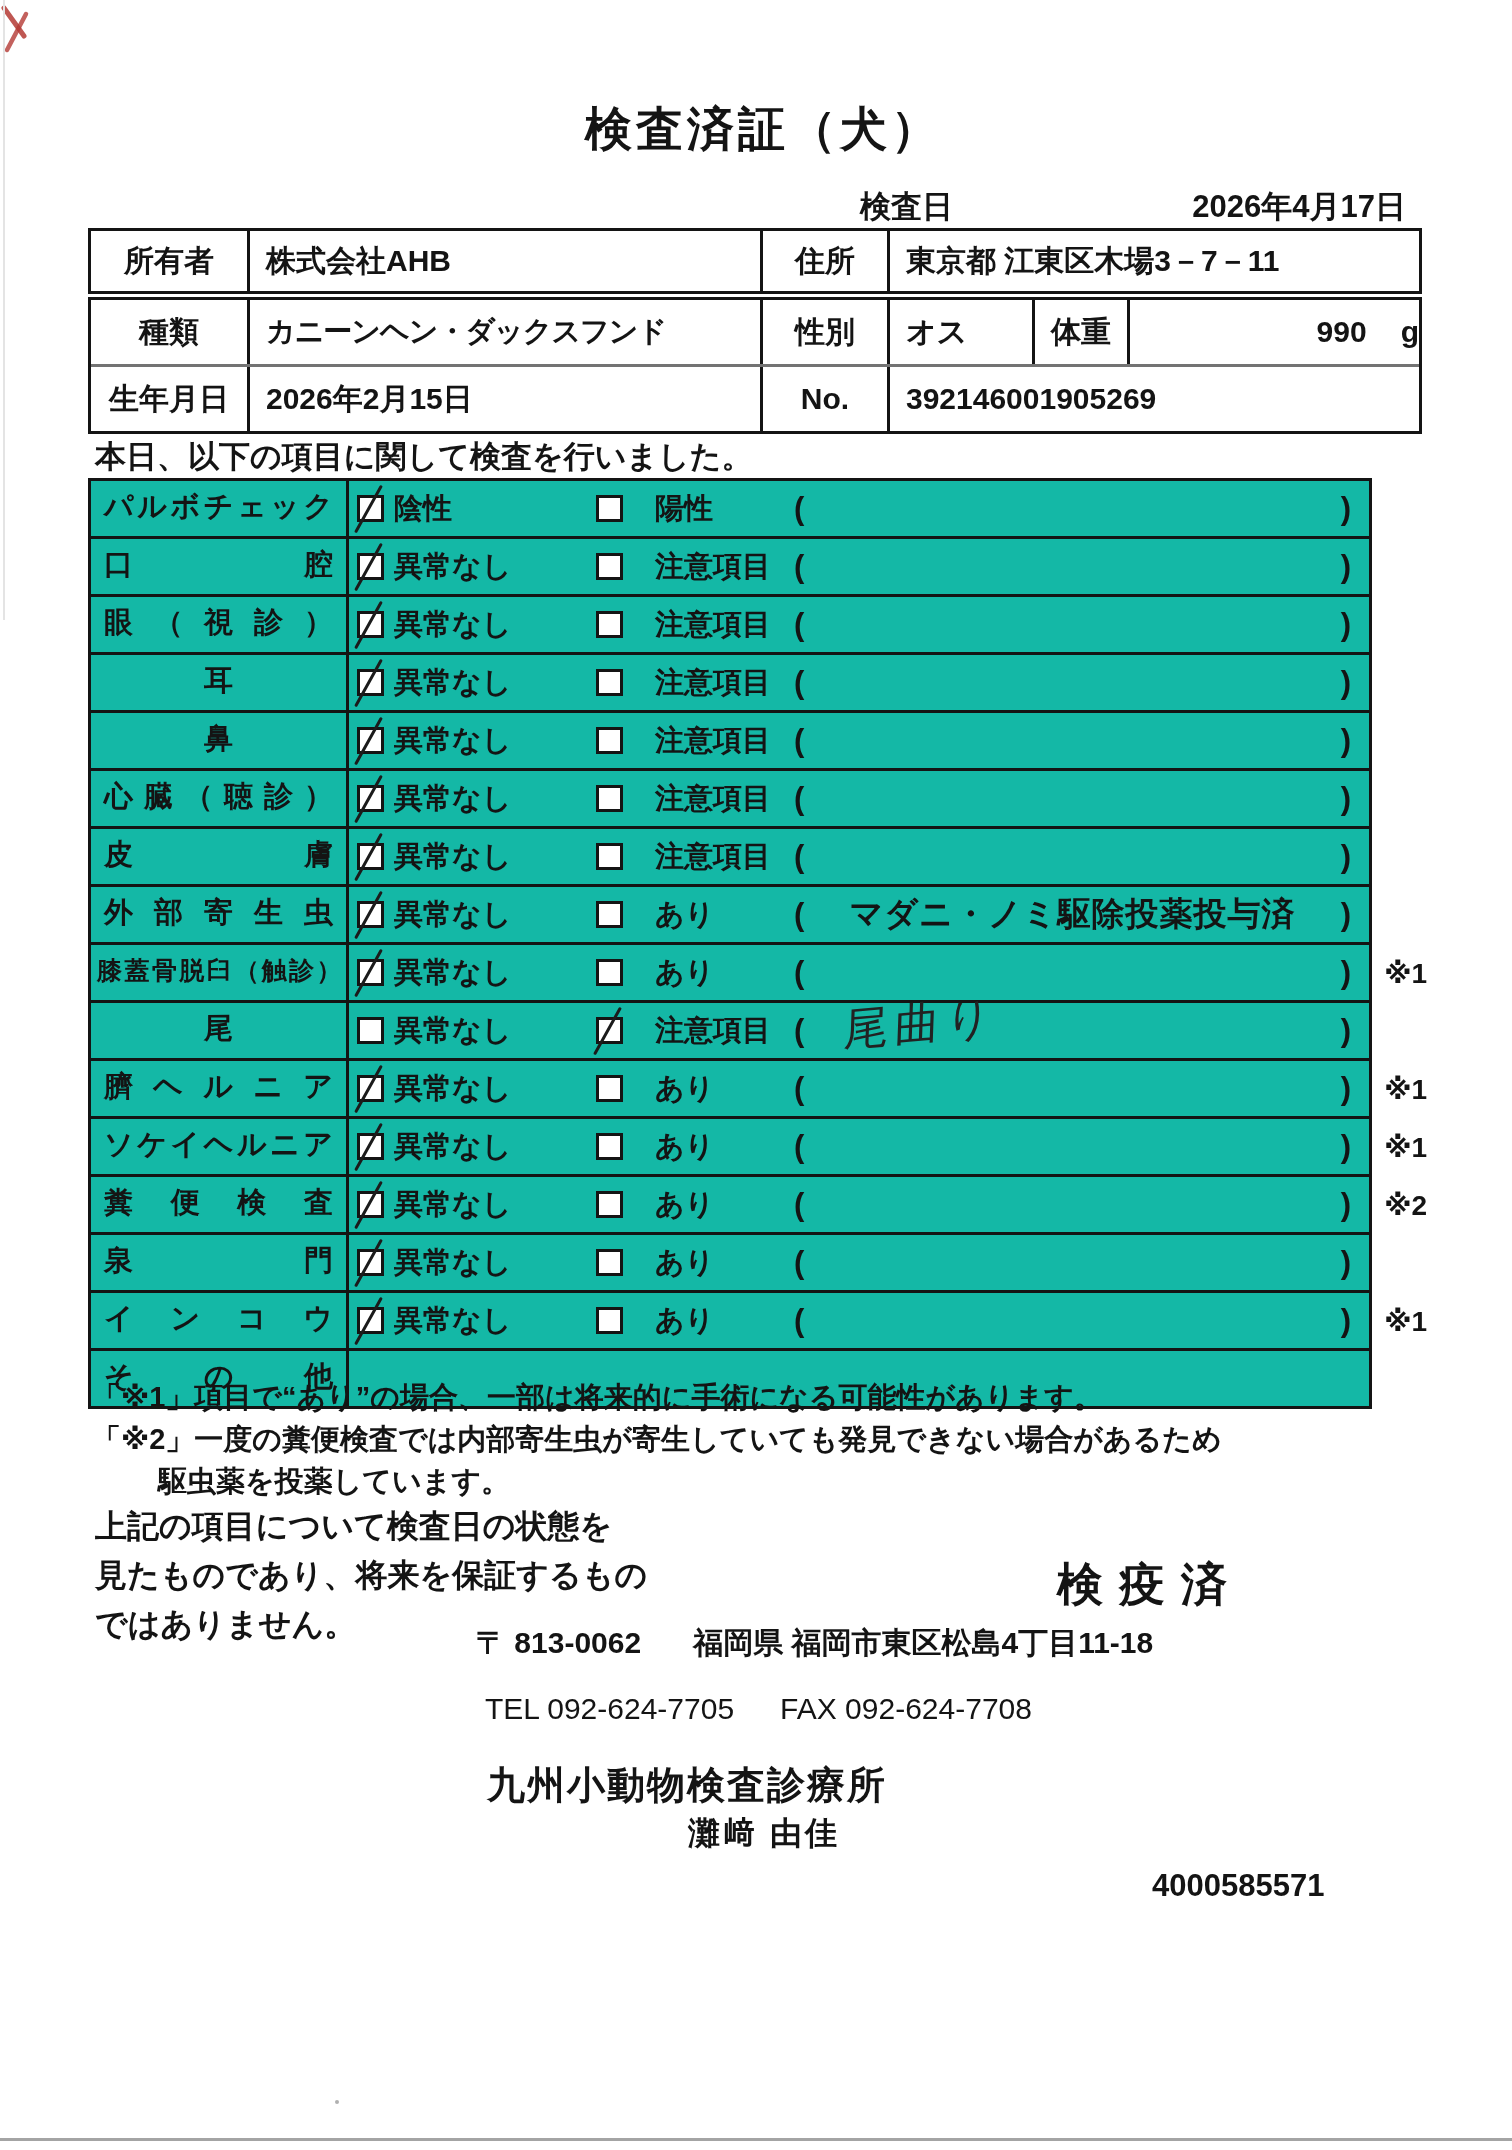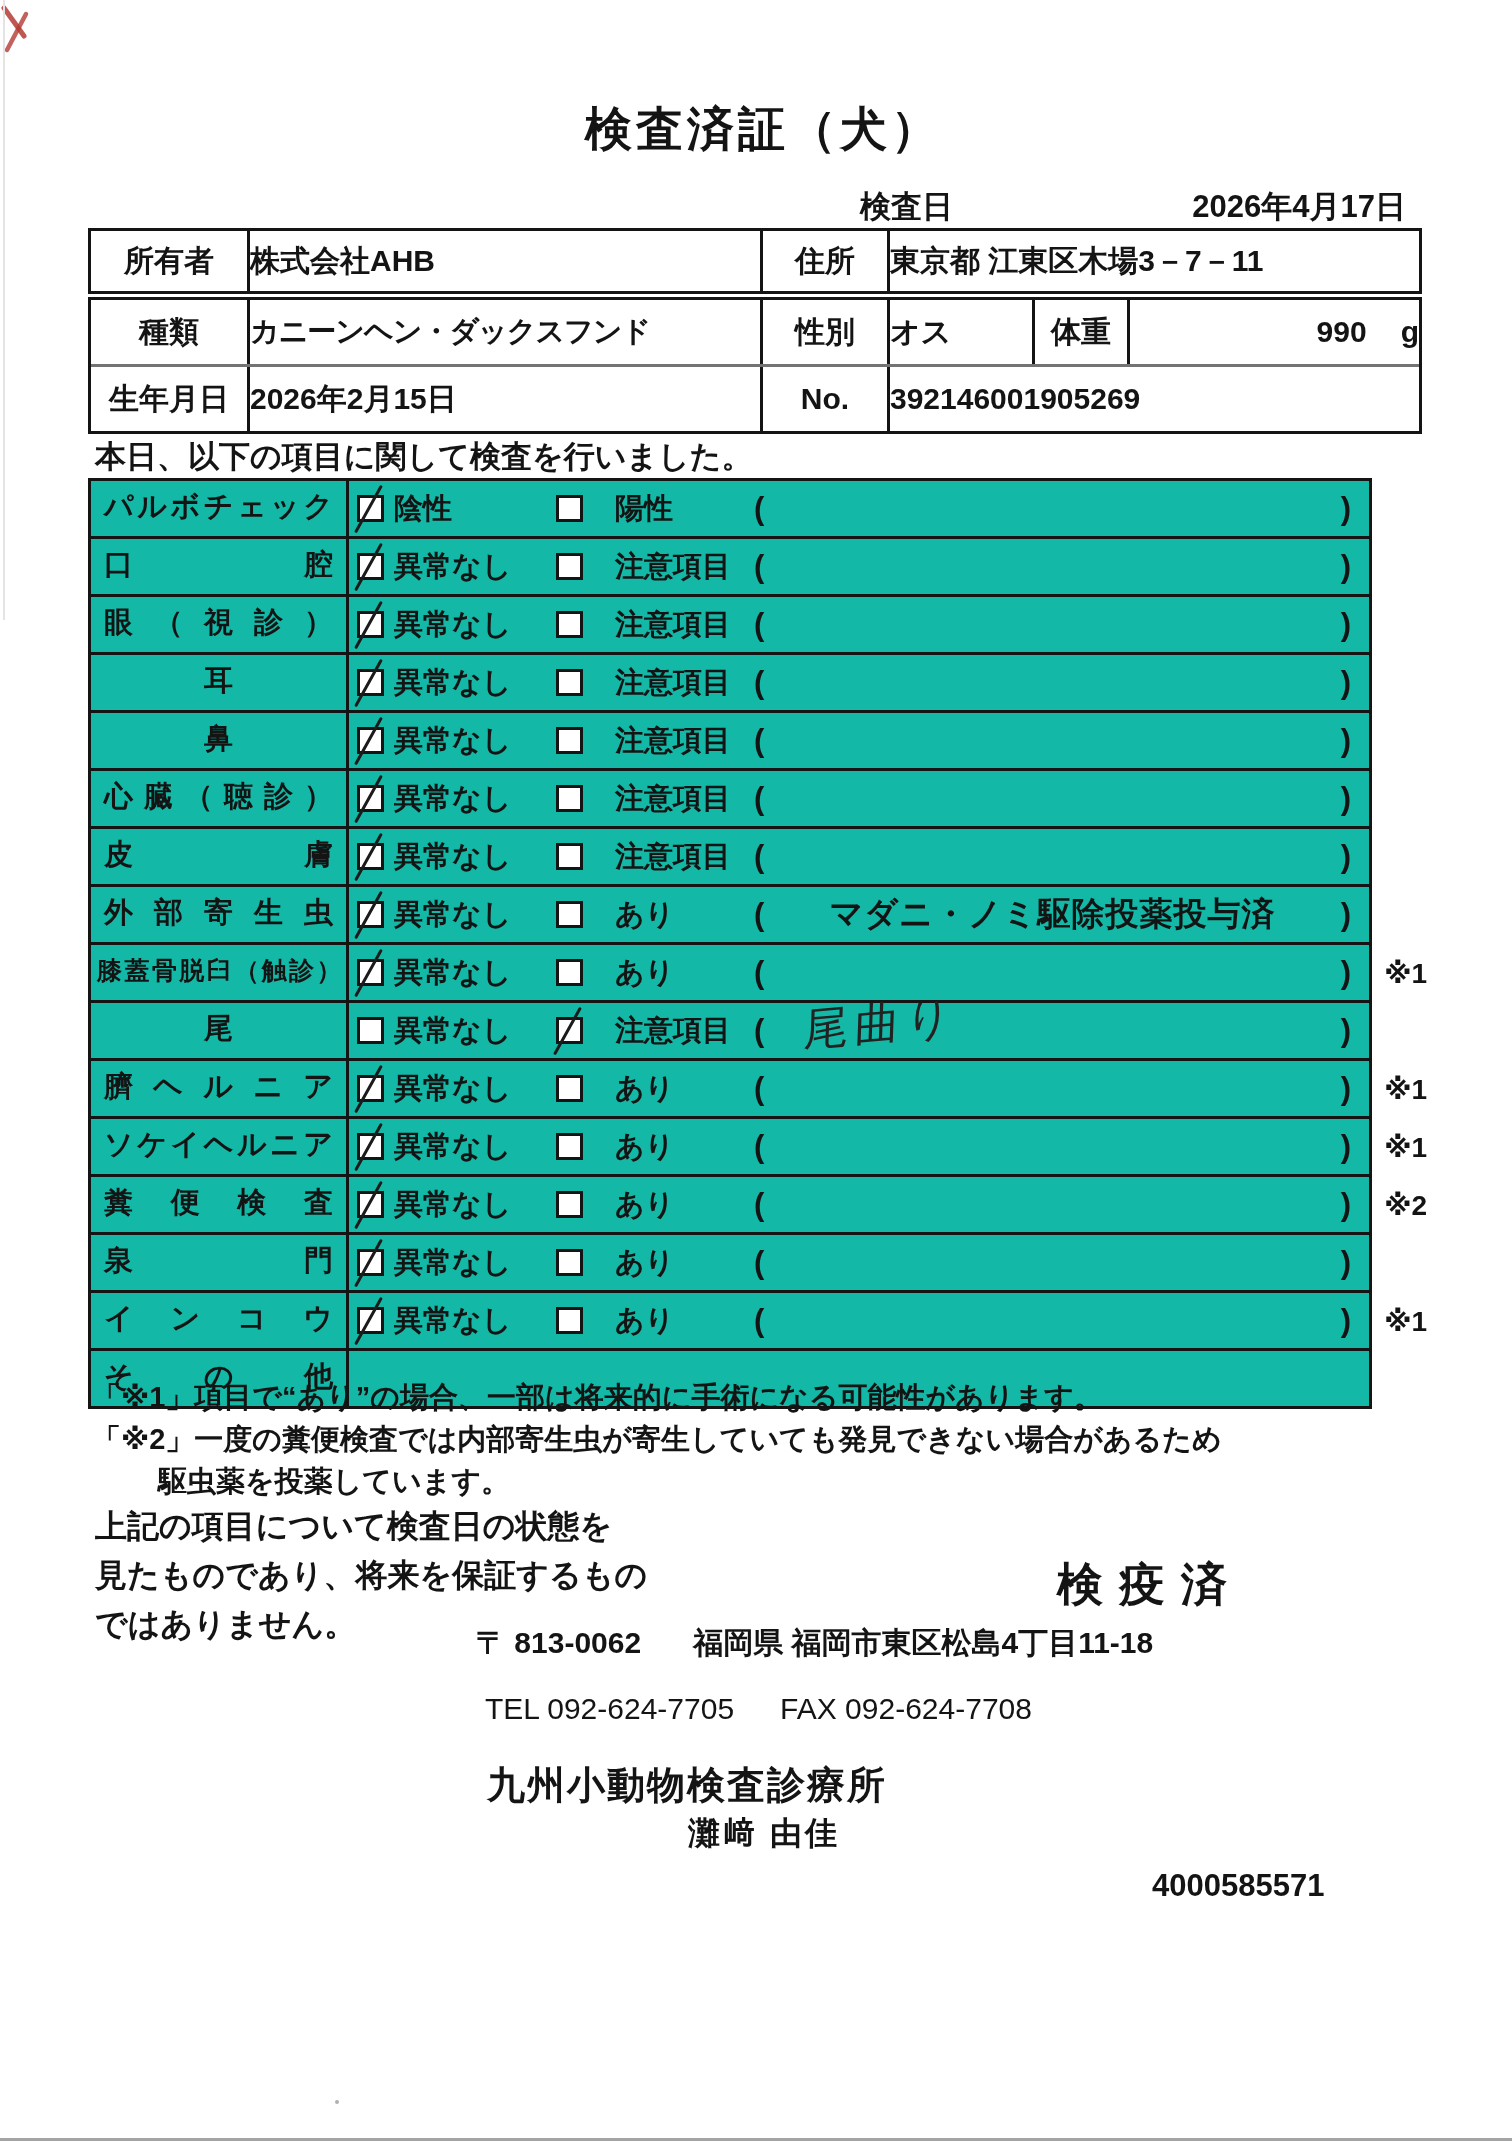--- a/index.html
+++ b/index.html
@@ -19,21 +19,21 @@
     font-size:31px;font-weight:700;
   }
 
   
   .tbl{border:3px solid #141414;display:flex;flex-direction:column;background:#fff;}
   .trow{display:flex;align-items:stretch;}
   .trow + .trow{border-top:3px solid #737373;}
   .cell{display:flex;align-items:center;font-size:30px;font-weight:700;box-sizing:border-box;}
   .cell + .cell{border-left:3px solid #141414;}
   .cell.lab{justify-content:center;}
-  .cell.val{padding-left:0;}
+  .cell.val{padding-left:16px;}
   .tbl1{left:88px;top:228px;width:1328px;height:60px;}
   .tbl1 .trow{height:76px;}
   .tbl2{left:88px;top:297px;width:1328px;}
   .tbl2 .trow{height:64px;}
   .w156{width:156px;} .w513{width:513px;} .w127{width:127px;} .w145{width:145px;} .w95{width:95px;}
   .grow{flex:1;}
   .weight-val{justify-content:flex-end;gap:34px;}
   .breed{font-size:29px;letter-spacing:-1px;}
 
   .intro{left:95px;top:436px;font-size:31px;font-weight:700;}
@@ -45,21 +45,21 @@
   .chkrow .lbl{
     width:258px;border-right:3px solid #141414;box-sizing:border-box;
     font-size:29px;font-weight:700;line-height:51px;padding:0 13px;
     text-align:justify;text-align-last:justify;text-justify:inter-character;
     white-space:nowrap;overflow:visible;
   }
   .chkrow .lbl.single{text-align-last:center;}
   .chkrow .lbl.tight{font-size:25px;letter-spacing:-1.5px;padding:0 6px;}
   .opts{flex:1;display:flex;align-items:center;}
   .opt{display:flex;align-items:center;gap:10px;font-size:29px;font-weight:700;}
-  .opt1{width:207px;padding-left:8px;box-sizing:border-box;}
+  .opt1{width:247px;padding-left:8px;box-sizing:border-box;}
   .opt2{width:192px;box-sizing:border-box;gap:32px;}
   .cb{
     position:relative;width:21px;height:21px;border:3px solid #141414;
     display:inline-block;flex:0 0 auto;background:#fff;
   }
   .cb.checked::after{
     content:"";position:absolute;left:7px;top:-16px;width:3px;height:54px;
     background:#1b1b1b;transform:rotate(29deg);border-radius:2px;
   }
   .paren{flex:1;display:flex;align-items:center;font-size:31px;font-weight:700;padding:0 18px 0 6px;}

